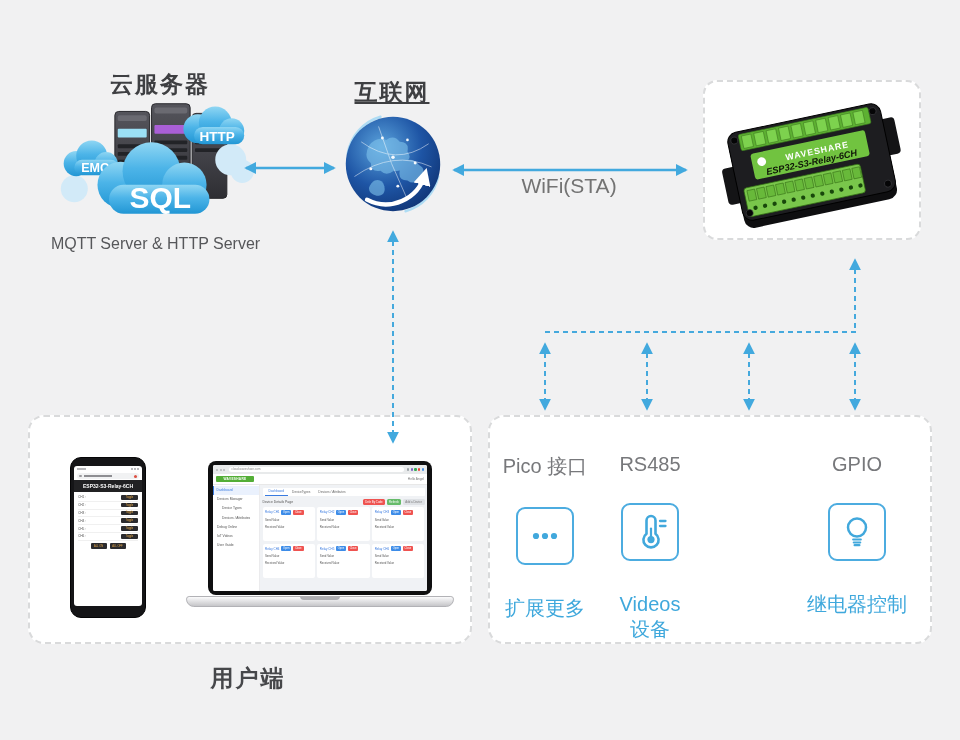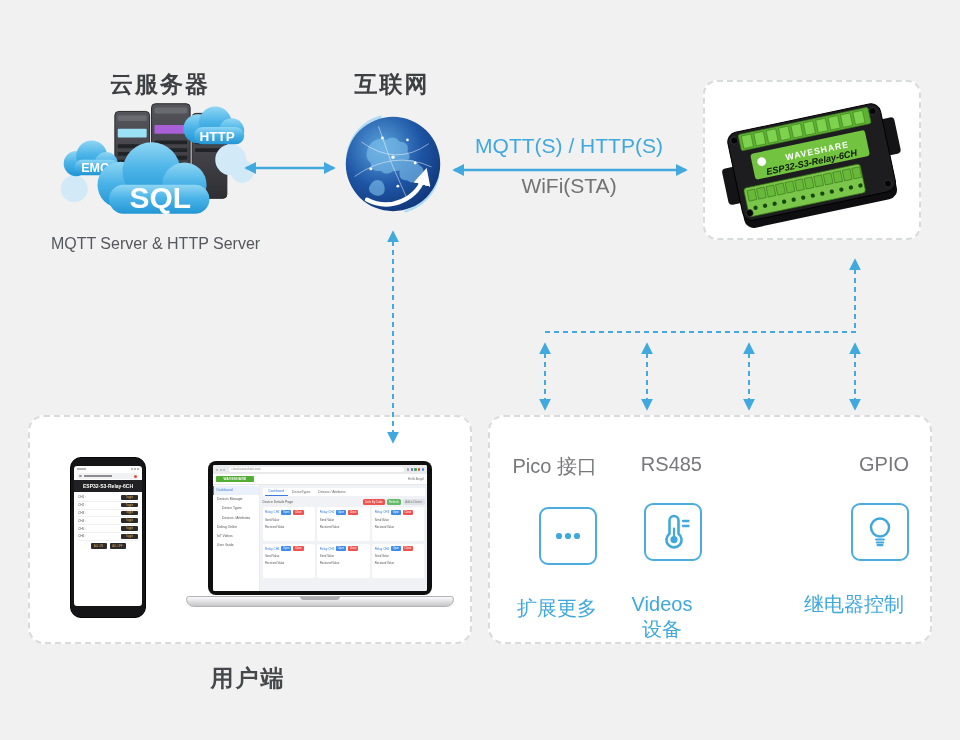--- a/index.html
+++ b/index.html
@@ -6,21 +6,21 @@
   body{width:960px;height:740px;background:#f1f1f2;font-family:"Liberation Sans","DejaVu Sans",sans-serif;}
   #canvas{position:relative;width:960px;height:740px;background:#f1f1f2;overflow:hidden;margin-top:12px;}
   .abs{position:absolute;}
   .sec-title{font-size:23px;font-weight:bold;color:#3e3f42;text-align:center;letter-spacing:2px;}
   .caption{font-size:16px;color:#56575a;text-align:center;}
   .blue-label{color:#3fa8dc;text-align:center;}
   .dashed-box{background:#fff;border:2px dashed #d9dadb;border-radius:16px;box-sizing:border-box;}
   .bottom-label{font-size:23px;font-weight:bold;color:#46474a;text-align:center;letter-spacing:2px;}
 
   
-  .ds-col{position:absolute;width:104px;display:flex;flex-direction:column;align-items:flex-end;gap:20px;}
+  .ds-col{position:absolute;width:104px;display:flex;flex-direction:column;align-items:center;gap:20px;}
   .ds-header{font-size:20px;color:#77787b;text-align:center;white-space:nowrap;}
   .ds-iconbox{width:58px;height:58px;margin-top:7px;border:2px solid #4cace0;border-radius:9px;background:#fff;display:flex;align-items:center;justify-content:center;box-sizing:border-box;}
   .ds-label{margin-top:11px;font-size:20px;line-height:1.25;color:#3fa8dc;text-align:center;}
   .col-icon{width:40px;height:40px;}
 
   
   #phone{left:40px;top:40px;width:74px;height:159px;background:#151517;border-radius:11px;border:1px solid #050506;}
   .ph-screen{position:absolute;left:3px;right:3px;top:8px;bottom:11px;background:#fff;border-radius:3px;overflow:hidden;display:flex;flex-direction:column;}
   .ph-status{height:6px;display:flex;justify-content:space-between;align-items:center;padding:0 3px;}
   .ph-bar{width:9px;height:1.5px;background:#b9b9bc;}
@@ -74,21 +74,21 @@
   .card-line{font-size:2.8px;color:#555;margin-top:3px;white-space:nowrap;}
   .lt-base{position:absolute;left:0;top:140px;width:268px;height:11px;background:linear-gradient(#fbfbfc,#c6c6c9);border:0.5px solid #b2b2b6;border-radius:4px 4px 10px 10px;box-sizing:border-box;}
   .lt-notch{position:absolute;left:114px;top:140px;width:40px;height:4px;background:#aeaeb2;border-radius:0 0 5px 5px;}
 </style>
 </head>
 <body>
 
 <div id="canvas">
 
   <div class="abs sec-title" style="left:40px;top:57px;width:240px;">云服务器</div>
-  <div class="abs sec-title" style="left:312px;top:57px;width:160px;">互联网</div>
+  <div class="abs sec-title" style="left:312px;top:65px;width:160px;text-decoration:underline;">互联网</div>
 
   <svg class="abs" style="left:50px;top:84px;width:205px;height:140px;" viewBox="0 0 210 145">
     <defs>
       <linearGradient id="cg" x1="0" y1="0" x2="0" y2="1">
         <stop offset="0" stop-color="#8fd6f3"></stop>
           <stop offset="0.45" stop-color="#4cb4e8"></stop>
           <stop offset="1" stop-color="#2196d4"></stop>
       </linearGradient>
       <linearGradient id="sg" x1="0" y1="0" x2="0" y2="1">
         <stop offset="0" stop-color="#55555c"></stop>
@@ -172,21 +172,20 @@
       <circle cx="32" cy="60" r="1.6"></circle>
         <circle cx="55" cy="48" r="1.8"></circle>
         <circle cx="78" cy="54" r="1.5"></circle>
       <circle cx="44" cy="28" r="1.5"></circle>
         <circle cx="70" cy="30" r="1.4"></circle>
         <circle cx="60" cy="78" r="1.5"></circle>
     </g>
     <path d="M28,92 A42,42 0 0 0 88,66" stroke="#ffffff" stroke-width="4.5" fill="none" stroke-linecap="round" marker-end="url(#wah)"></path>
   </svg>
 
-  <div class="abs blue-label" style="left:449px;top:122px;width:240px;font-size:21px;">MQTT(S) / HTTP(S)</div>
   <div class="abs" style="left:449px;top:162px;width:240px;font-size:21px;color:#737373;text-align:center;">WiFi(STA)</div>
 
   <div class="abs dashed-box" style="left:703px;top:68px;width:218px;height:160px;border-radius:14px;">
     <svg width="214" height="156" viewBox="0 0 218 160">
       <g transform="translate(109,84) rotate(-12)">
         <rect x="-92" y="-14" width="20" height="38" rx="4" fill="#141416"></rect>
         <rect x="72" y="-30" width="20" height="38" rx="4" fill="#141416"></rect>
         <rect x="-80" y="-40" width="160" height="92" rx="10" fill="#0e0e10"></rect>
         <rect x="-80" y="-48" width="160" height="92" rx="10" fill="#1d1d20" stroke="#000000"></rect>
         <g>

